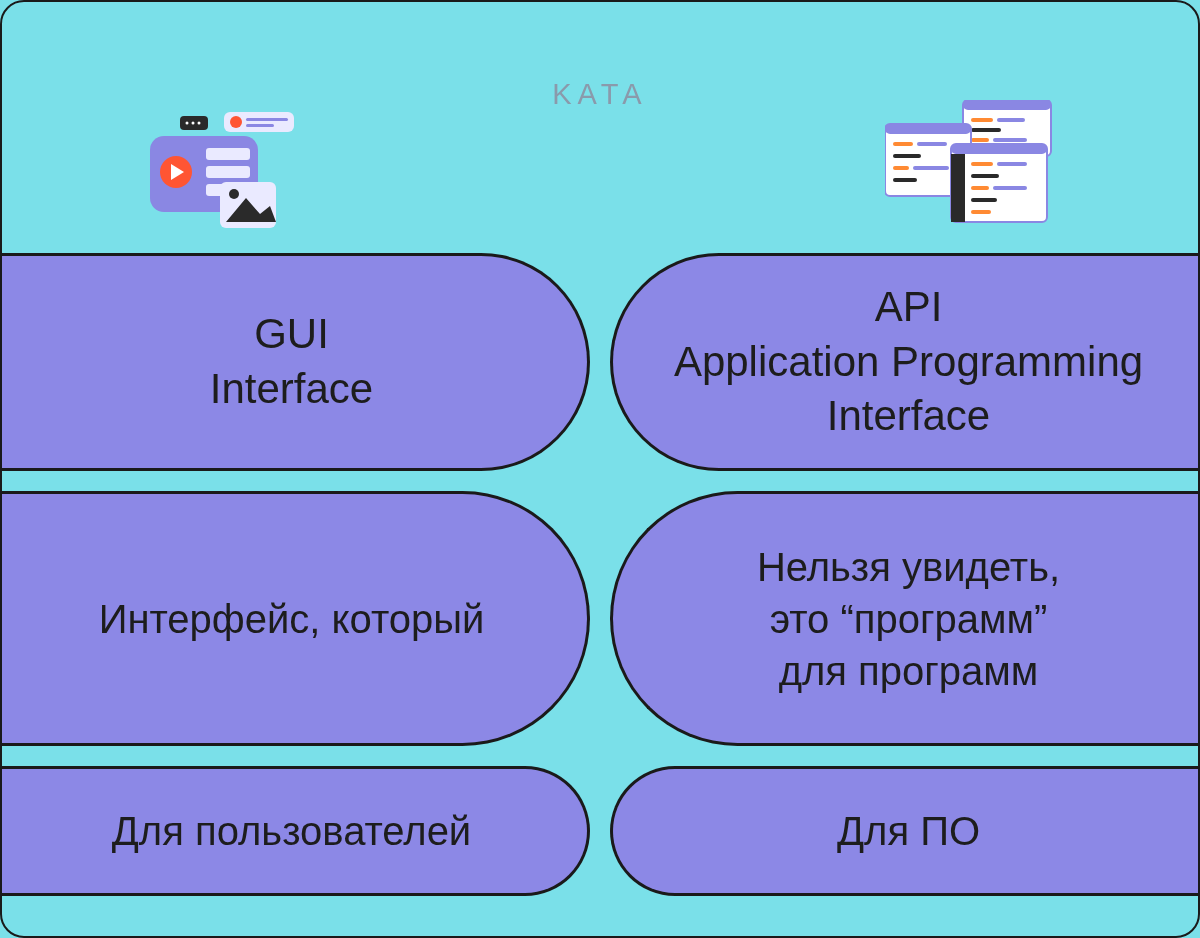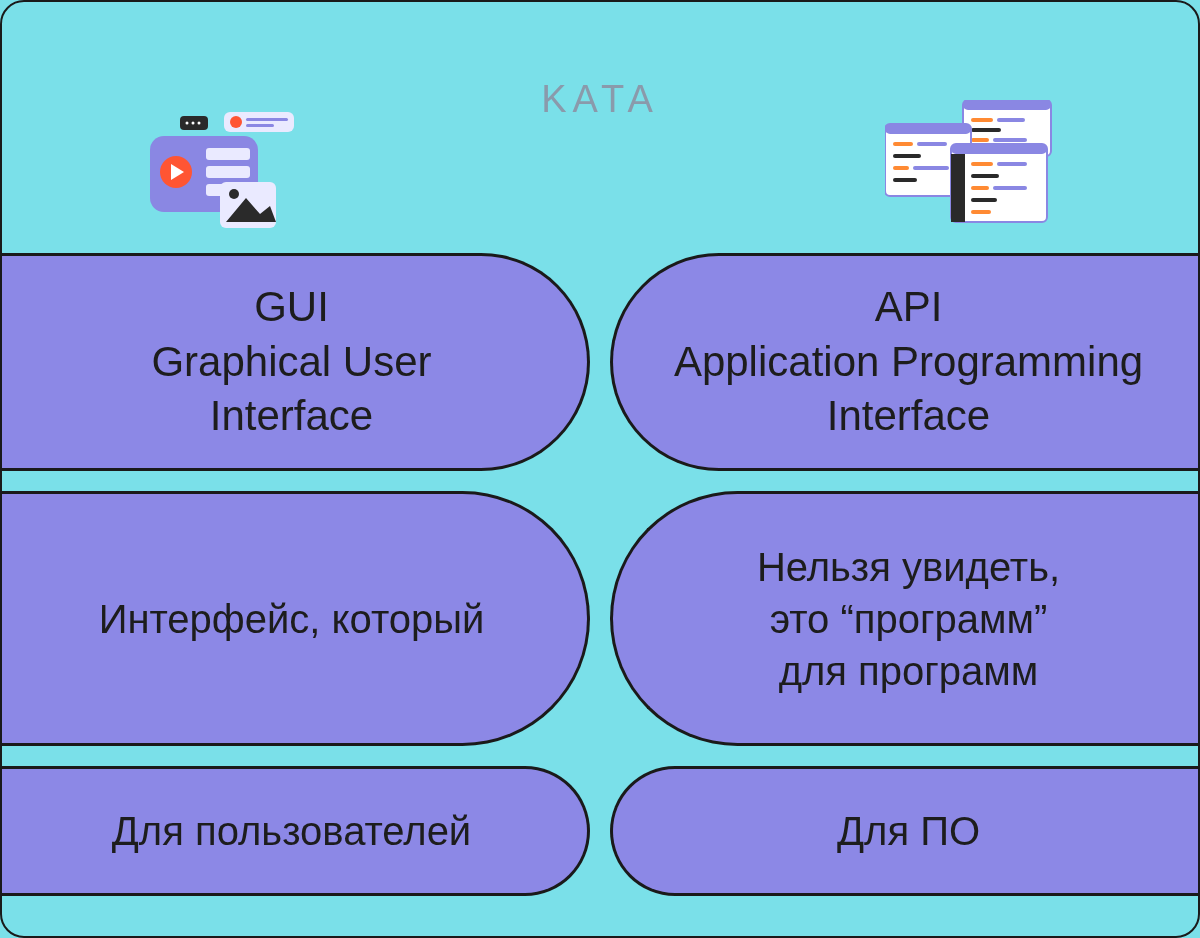--- a/index.html
+++ b/index.html
@@ -16,21 +16,21 @@
       inset: 0;
       border: 2px solid #1a1a1a;
       border-radius: 24px;
       pointer-events: none;
     }
     .header-logo {
       position: absolute;
       top: 78px;
       left: 50%;
       transform: translateX(-50%);
-      font-size: 38px;
+      font-size: 29px;
       letter-spacing: 6px;
       color: #8a9aab;
       font-weight: 400;
     }
     .icon-left { position: absolute; top: 112px; left: 150px; }
     .icon-right { position: absolute; top: 100px; right: 145px; }
     .columns {
       position: absolute;
       top: 253px;
       left: 0; right: 0;
@@ -128,21 +128,20 @@
     <rect x="108" y="86" width="34" height="4" rx="2" fill="#8a87e3"></rect>
     <rect x="86" y="98" width="26" height="4" rx="2" fill="#2a2a2a"></rect>
     <rect x="86" y="110" width="20" height="4" rx="2" fill="#ff8a33"></rect>
   </svg>
 </div>
 
 <div class="columns">
   <div class="col left">
     <div class="pill r1">
       <span class="line">GUI</span>
-      <span class="line">Graphical User</span>
       <span class="line">Interface</span>
     </div>
     <div class="pill r2">
       <span class="line">Интерфейс, который</span>
     </div>
     <div class="pill r3">
       <span class="line">Для пользователей</span>
     </div>
   </div>
   <div class="col right">

